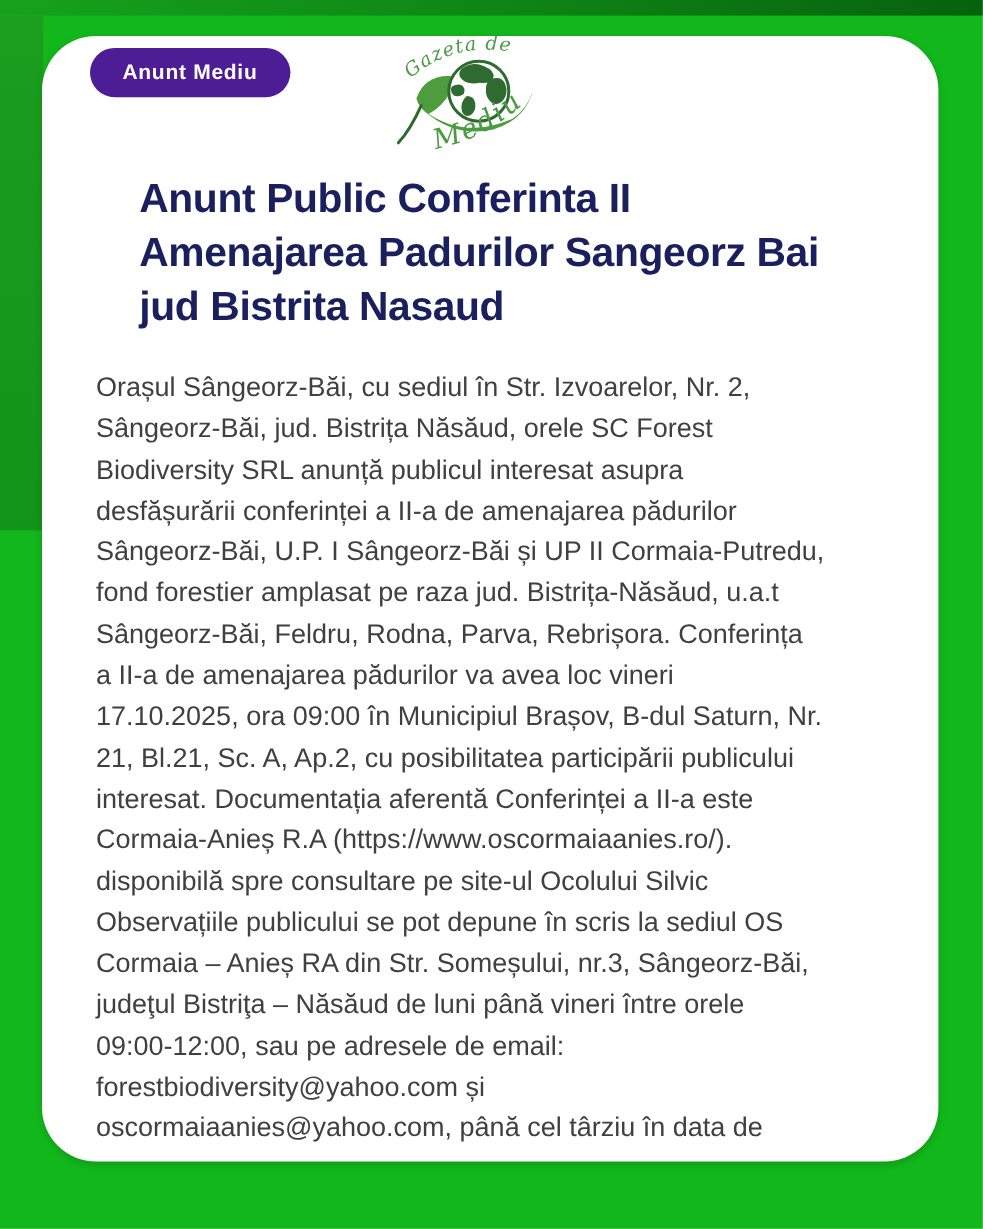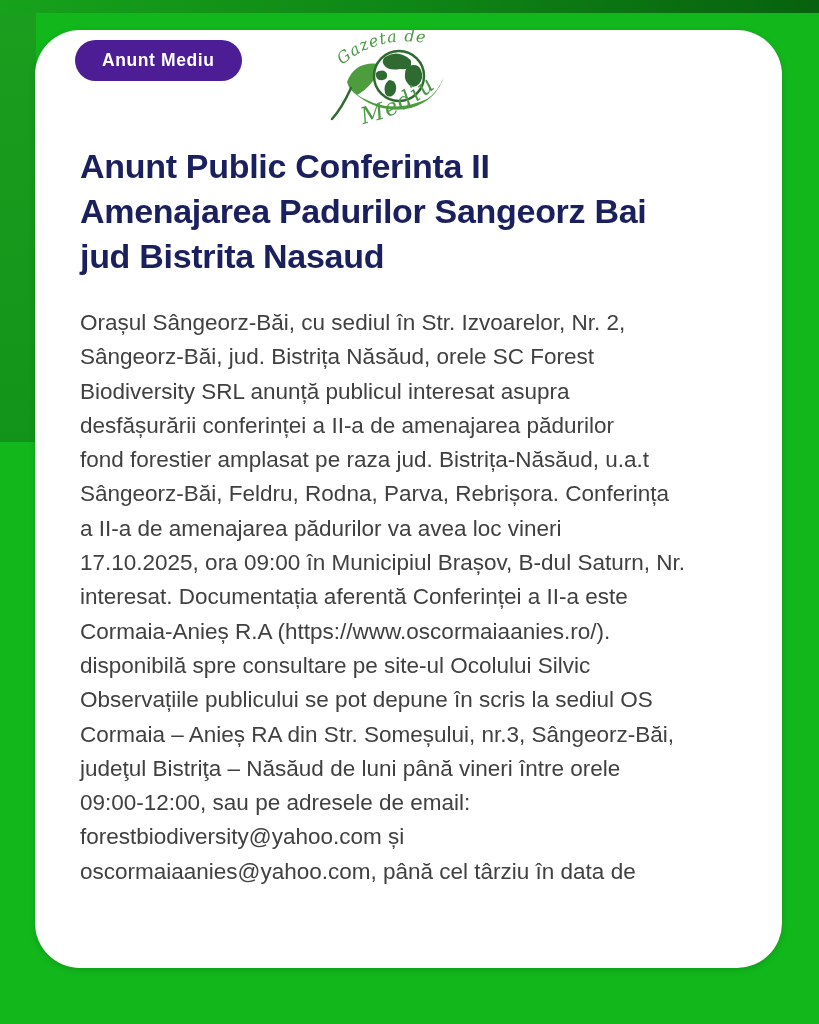--- a/index.html
+++ b/index.html
@@ -29,21 +29,21 @@
     cursor:pointer;
   }
   .logo{
     position:absolute;left:292px;top:-6px;width:150px;height:122px;
   }
   .title{
     position:absolute;left:45px;top:114px;width:680px;
     color:#1a1f5e;font-size:34px;font-weight:700;line-height:45px;
     letter-spacing:-0.3px;
   }
-  .title .t-line{white-space:nowrap;}
+  .title .t-line{white-space:nowrap;margin-left:36px;}
   .body-text{
     position:absolute;left:45px;top:276px;width:690px;
     color:#404040;font-size:22.5px;line-height:34.3px;font-weight:400;
   }
   .body-text .line{white-space:nowrap;}
 </style>
 </head>
 <body>
 
 <div class="bg-top-band"></div>
@@ -83,24 +83,26 @@
       <div class="t-line">Anunt Public Conferinta II</div>
       <div class="t-line">Amenajarea Padurilor Sangeorz Bai</div>
       <div class="t-line">jud Bistrita Nasaud</div>
     </div>
 
   <div class="body-text">
       <div class="line">Orașul Sângeorz-Băi, cu sediul în Str. Izvoarelor, Nr. 2,</div>
       <div class="line">Sângeorz-Băi, jud. Bistrița Năsăud, orele SC Forest</div>
       <div class="line">Biodiversity SRL anunță publicul interesat asupra</div>
       <div class="line">desfășurării conferinței a II-a de amenajarea pădurilor</div>
+      <div class="line">Sângeorz-Băi, U.P. I Sângeorz-Băi și UP II Cormaia-Putredu,</div>
       <div class="line">fond forestier amplasat pe raza jud. Bistrița-Năsăud, u.a.t</div>
       <div class="line">Sângeorz-Băi, Feldru, Rodna, Parva, Rebrișora. Conferința</div>
       <div class="line">a II-a de amenajarea pădurilor va avea loc vineri</div>
       <div class="line">17.10.2025, ora 09:00 în Municipiul Brașov, B-dul Saturn, Nr.</div>
+      <div class="line">21, Bl.21, Sc. A, Ap.2, cu posibilitatea participării publicului</div>
       <div class="line">interesat. Documentația aferentă Conferinței a II-a este</div>
       <div class="line">Cormaia-Anieș R.A (https://www.oscormaiaanies.ro/).</div>
       <div class="line">disponibilă spre consultare pe site-ul Ocolului Silvic</div>
       <div class="line">Observațiile publicului se pot depune în scris la sediul OS</div>
       <div class="line">Cormaia – Anieș RA din Str. Someșului, nr.3, Sângeorz-Băi,</div>
       <div class="line">judeţul Bistriţa – Năsăud de luni până vineri între orele</div>
       <div class="line">09:00-12:00, sau pe adresele de email:</div>
       <div class="line">forestbiodiversity@yahoo.com și</div>
       <div class="line">oscormaiaanies@yahoo.com, până cel târziu în data de</div>
     </div>

